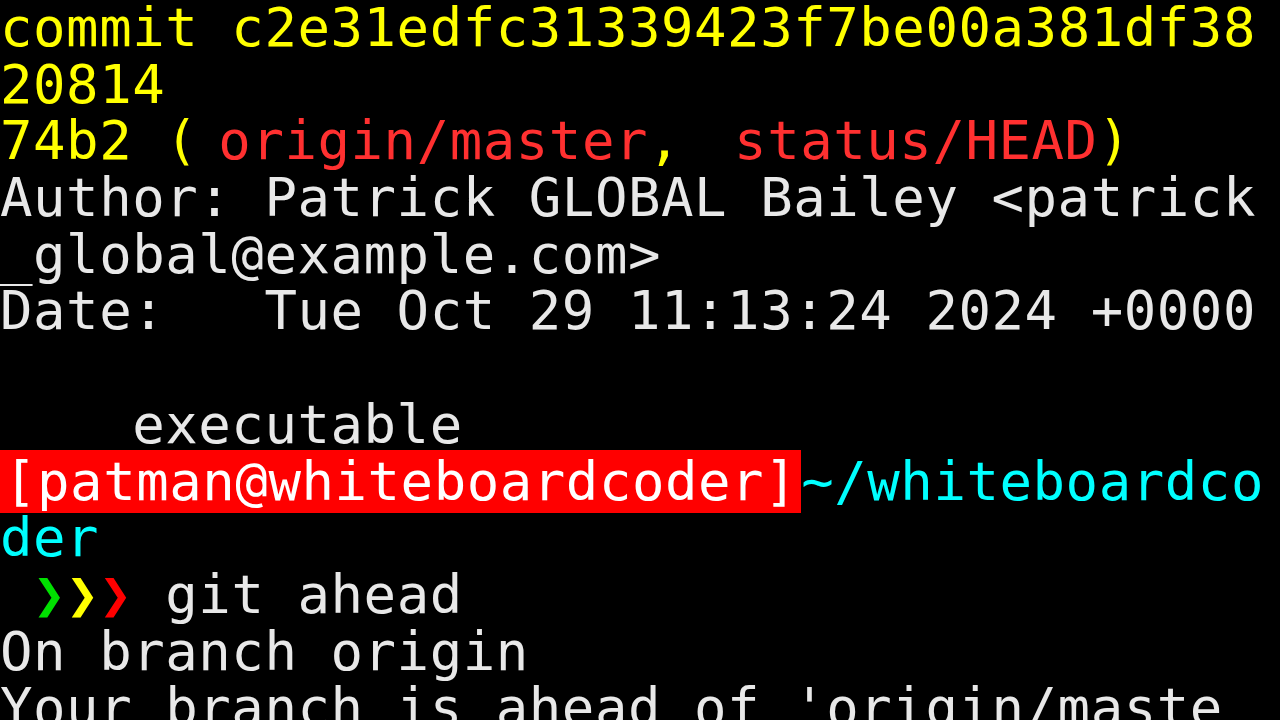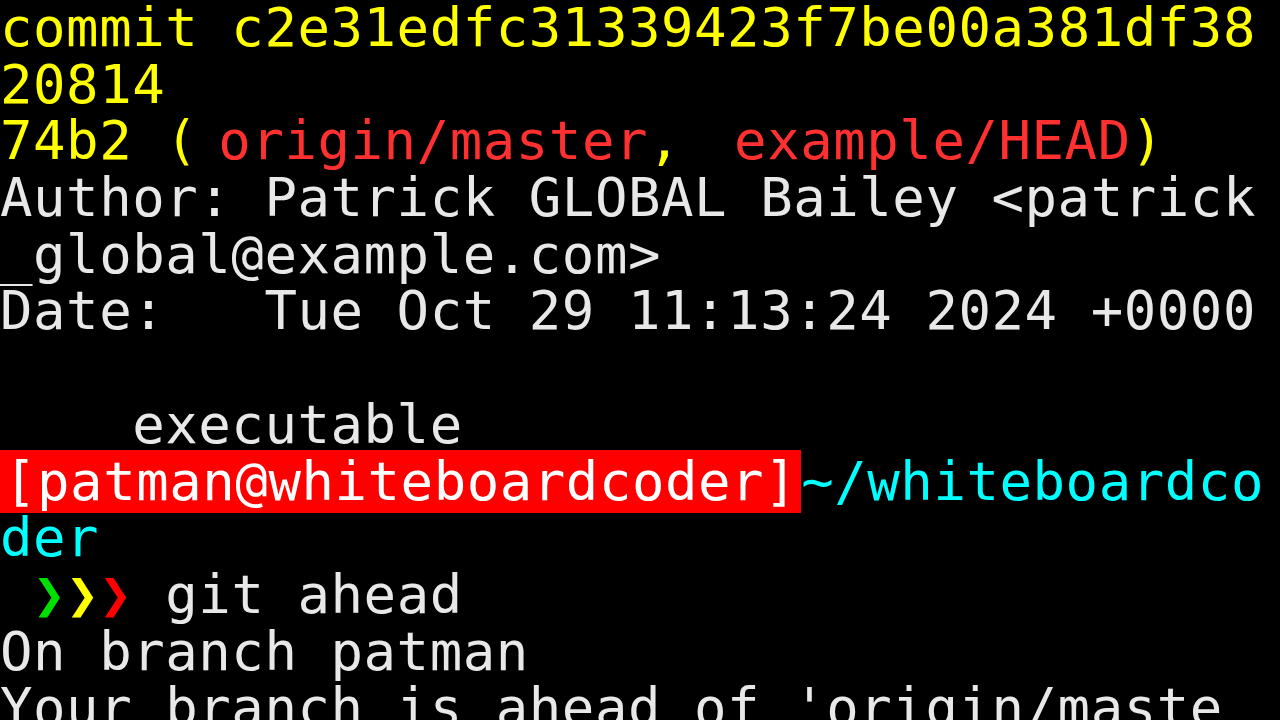--- a/index.html
+++ b/index.html
@@ -31,22 +31,22 @@
     text-align: center;
   }
   .prompt-green  { color: #00e000; font-weight: bold; }
   .prompt-yellow { color: #ffff00; font-weight: bold; }
   .prompt-red    { color: #ff0000; font-weight: bold; }
 </style>
 </head>
 <body>
 
 <div class="terminal"><span class="yellow">commit </span><span class="yellow">c2e31edfc31339423f7be00a381df3820814</span>
-<span class="yellow">74b2</span><span class="yellow"> </span><span class="paren">(</span><span class="red">origin/master</span><span class="yellow">, </span><span class="red">example/HEAD</span><span class="paren">)</span>
+<span class="yellow">74b2</span><span class="yellow"> </span><span class="paren">(</span><span class="red">origin/master</span><span class="yellow">, </span><span class="red">status/HEAD</span><span class="paren">)</span>
 <span class="white">Author: Patrick GLOBAL Bailey &lt;patrick_global@example.com&gt;</span>
 <span class="white">Date:   Tue Oct 29 11:13:24 2024 +0000</span>
 
 <span class="white">    executable</span>
 <span class="userhost">[patman@whiteboardcoder]</span><span class="cyan">~/whiteboardcoder</span>
  <span class="prompt-green">❯</span><span class="prompt-yellow">❯</span><span class="prompt-red">❯</span><span class="white"> git ahead</span>
-<span class="white">On branch patman</span>
+<span class="white">On branch origin</span>
 <span class="white">Your branch is ahead of 'origin/master' by 1 commit.</span>
 </div>
 
 </body></html>

